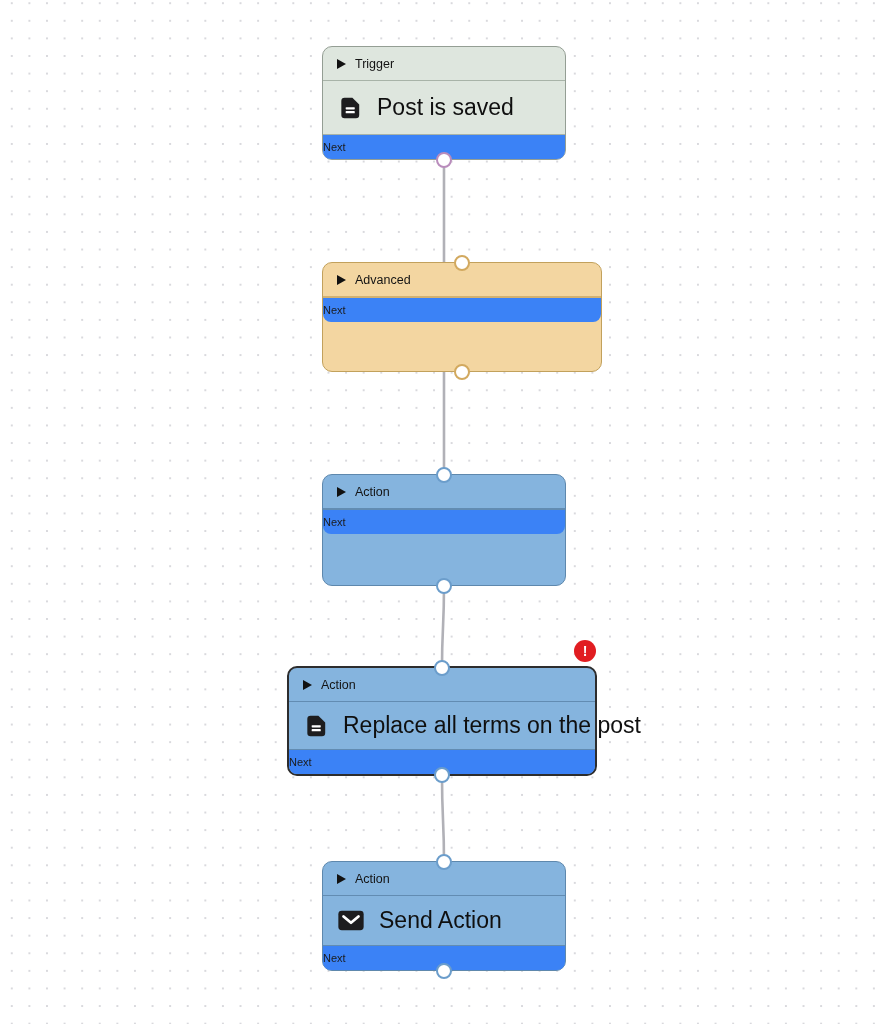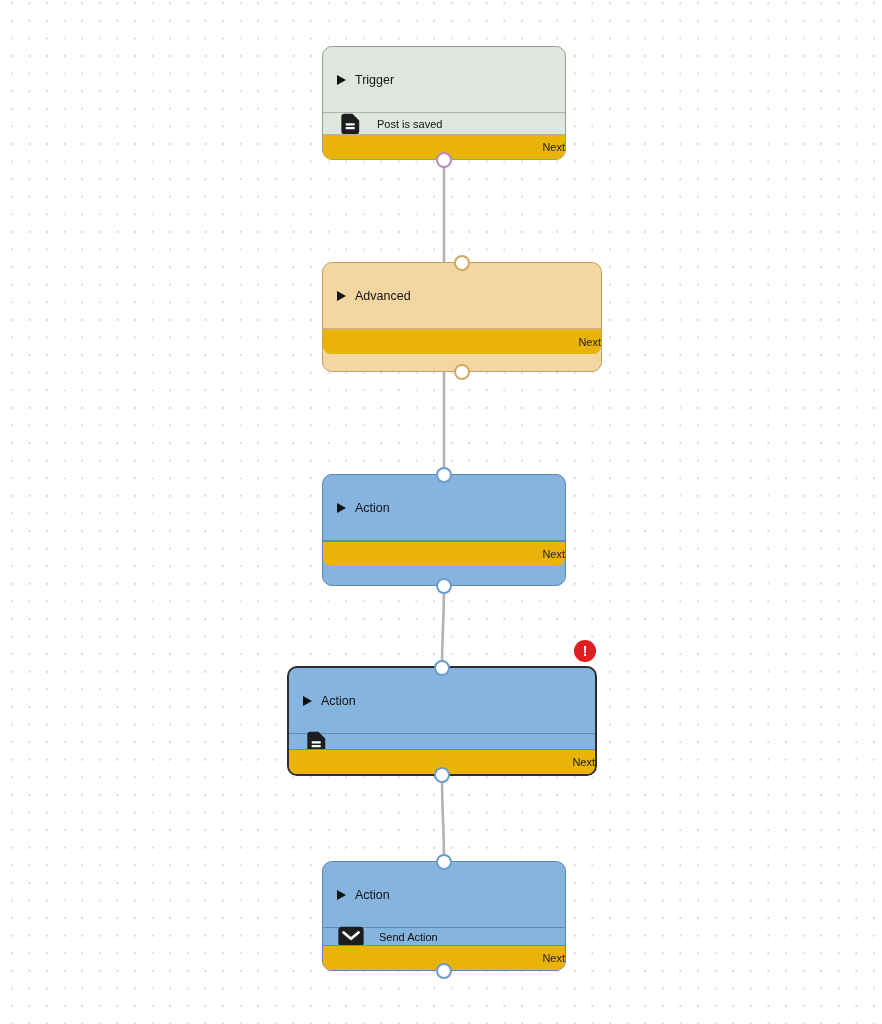--- a/index.html
+++ b/index.html
@@ -12,27 +12,27 @@
   .edges path{fill:none;stroke:#b1b1b7;stroke-width:2.6;stroke-linecap:round;}
   .node{
     position:absolute;display:flex;flex-direction:column;box-sizing:border-box;
     border-radius:10px;border:1.5px solid var(--border);background:var(--bg);z-index:2;
   }
   .node.trigger {--bg:#dee6de;--border:#949e94;--divider:#a8b3a8;--handle:#b98cbc;}
   .node.advanced{--bg:#f3d6a1;--border:#c2a15c;--divider:#d2b171;--handle:#d2a95f;}
   .node.action  {--bg:#85b4de;--border:#5e88ad;--divider:#628cb2;--handle:#6b9dcb;}
   .node.selected{border-color:#2d2d2d;border-width:2px;}
   .node-header{
-    display:flex;align-items:center;gap:9px;height:33px;padding:16px 14px;
+    display:flex;align-items:center;gap:9px;height:33px;padding:0 14px;
     border-bottom:1px solid var(--divider);font-size:12.5px;color:#131313;flex:none;
   }
   .node-body{display:flex;align-items:center;gap:14px;padding:0 14px;flex:1;min-height:0;}
-  .node-title{font-size:11px;color:#0f0f0f;white-space:nowrap;}
+  .node-title{font-size:23px;color:#0f0f0f;white-space:nowrap;}
   .node-footer{
-    flex:none;height:24px;line-height:24px;text-align:right;background:#eab308;
+    flex:none;height:24px;line-height:24px;text-align:left;background:#3b82f6;
     border-top:1px solid var(--divider);border-radius:0 0 8px 8px;font-size:11px;color:#1c1c1c;
   }
   .icon{display:inline-flex;align-items:center;justify-content:center;flex:none;}
   .handle{
     position:absolute;width:12px;height:12px;border-radius:50%;background:#ffffff;
     border:2px solid var(--handle);left:50%;transform:translateX(-50%);z-index:3;
   }
   .handle.top{top:-8.5px;}
   .handle.bottom{bottom:-8.5px;}
   .error-badge{
@@ -124,20 +124,21 @@
       <span>Action</span>
     </div>
     <div class="node-body">
       <span class="icon">
         <svg width="26" height="26" viewBox="0 0 24 24">
           <path d="M7 2.5 h7.2 L20.5 8.8 V18.5 a3 3 0 0 1 -3 3 H7 a3 3 0 0 1 -3 -3 V5.5 a3 3 0 0 1 3 -3 Z" fill="#1d1d1f"></path>
           <rect x="8" y="11.2" width="8.4" height="2.1" rx="0.6" fill="#fff"></rect>
           <rect x="8" y="14.8" width="8.4" height="2.1" rx="0.6" fill="#fff"></rect>
         </svg>
       </span>
+      <span class="node-title">Replace all terms on the post</span>
     </div>
     <div class="node-footer">
       <span>Next</span>
     </div>
     <span class="handle bottom"></span>
   </div>
 
   <div class="node action" style="left:322px;top:861px;width:244px;height:110px">
     <span class="handle top"></span>
     <div class="node-header">

